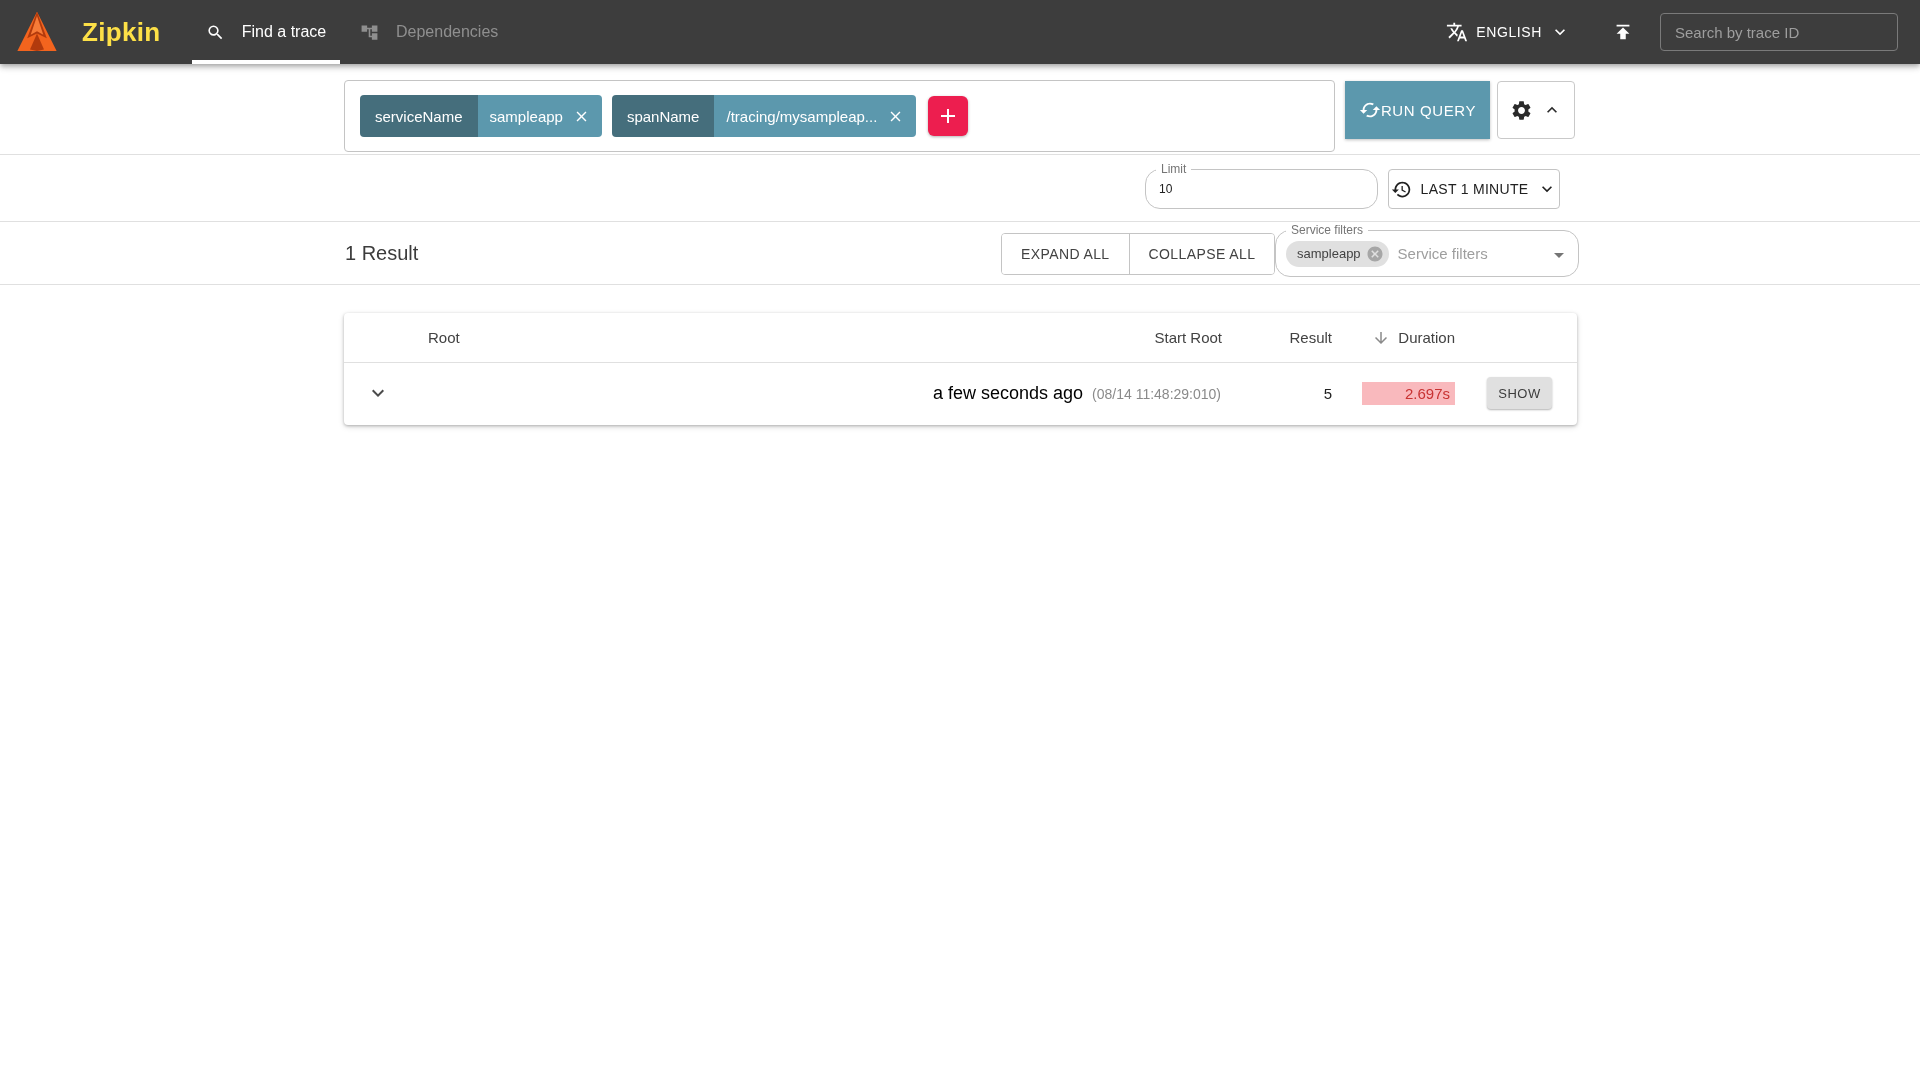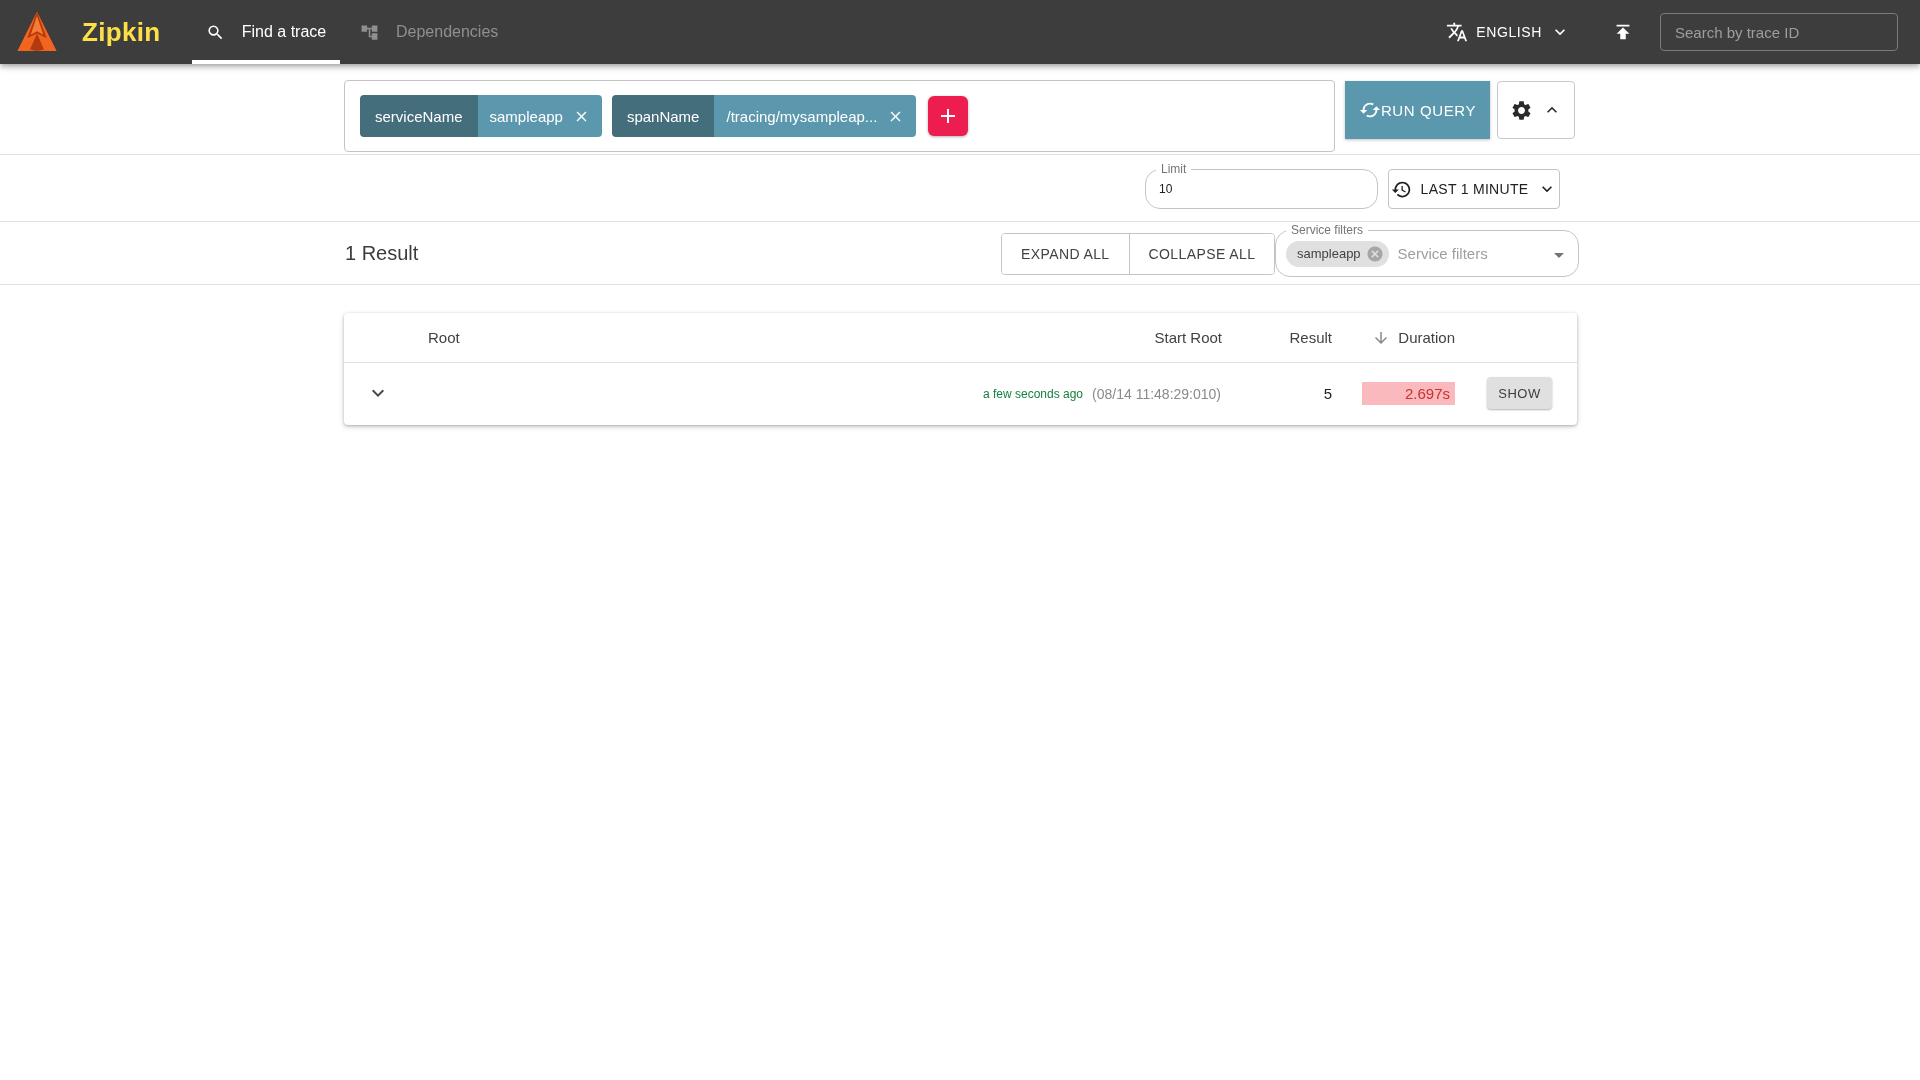--- a/index.html
+++ b/index.html
@@ -88,21 +88,21 @@
   .h-duration { right: 122px; gap: 8px; cursor: pointer; }
   .h-duration .sort-icon { color: #8a8a8a; }
   .trow { position: relative; height: 61px; }
   .expander { position: absolute; left: 14px; top: 10px; width: 40px; height: 40px; border: none;
           background: transparent; color: #4b4b4b; display: flex; align-items: center; justify-content: center;
           cursor: pointer; }
   .cell-root { position: absolute; left: 85px; top: 0; height: 100%; display: flex; align-items: center; gap: 10px; }
   .cell-root .svc { font-size: 15px; font-weight: bold; color: #212121; }
   .cell-root .path { font-size: 14px; color: #9e9e9e; }
   .cell-start { position: absolute; right: 356px; top: 0; height: 100%; display: flex; align-items: center; gap: 9px; }
-  .cell-start .rel { font-size: 12px; color: #15803d; }
+  .cell-start .rel { font-size: 18px; color: #000000; }
   .cell-start .abs { font-size: 14px; color: #8a8a8a; }
   .cell-spans { position: absolute; right: 245px; top: 0; height: 100%; display: flex; align-items: center;
           font-size: 15px; color: #212121; }
   .duration-bar { position: absolute; right: 122px; top: 19px; width: 93px; height: 23px; background: #f9b9bd;
           display: flex; align-items: center; justify-content: flex-end; padding-right: 5px;
           font-size: 15px; color: #c83232; }
   .show-btn { position: absolute; right: 25px; top: 14px; width: 65px; height: 32px; background: #e0e0e0;
           border: none; border-radius: 4px; font-size: 13px; color: #3c3c3c; letter-spacing: .5px;
           cursor: pointer; font-family: "Liberation Sans", sans-serif; box-shadow: 0 1px 2px rgba(0,0,0,.3); }
 </style>

